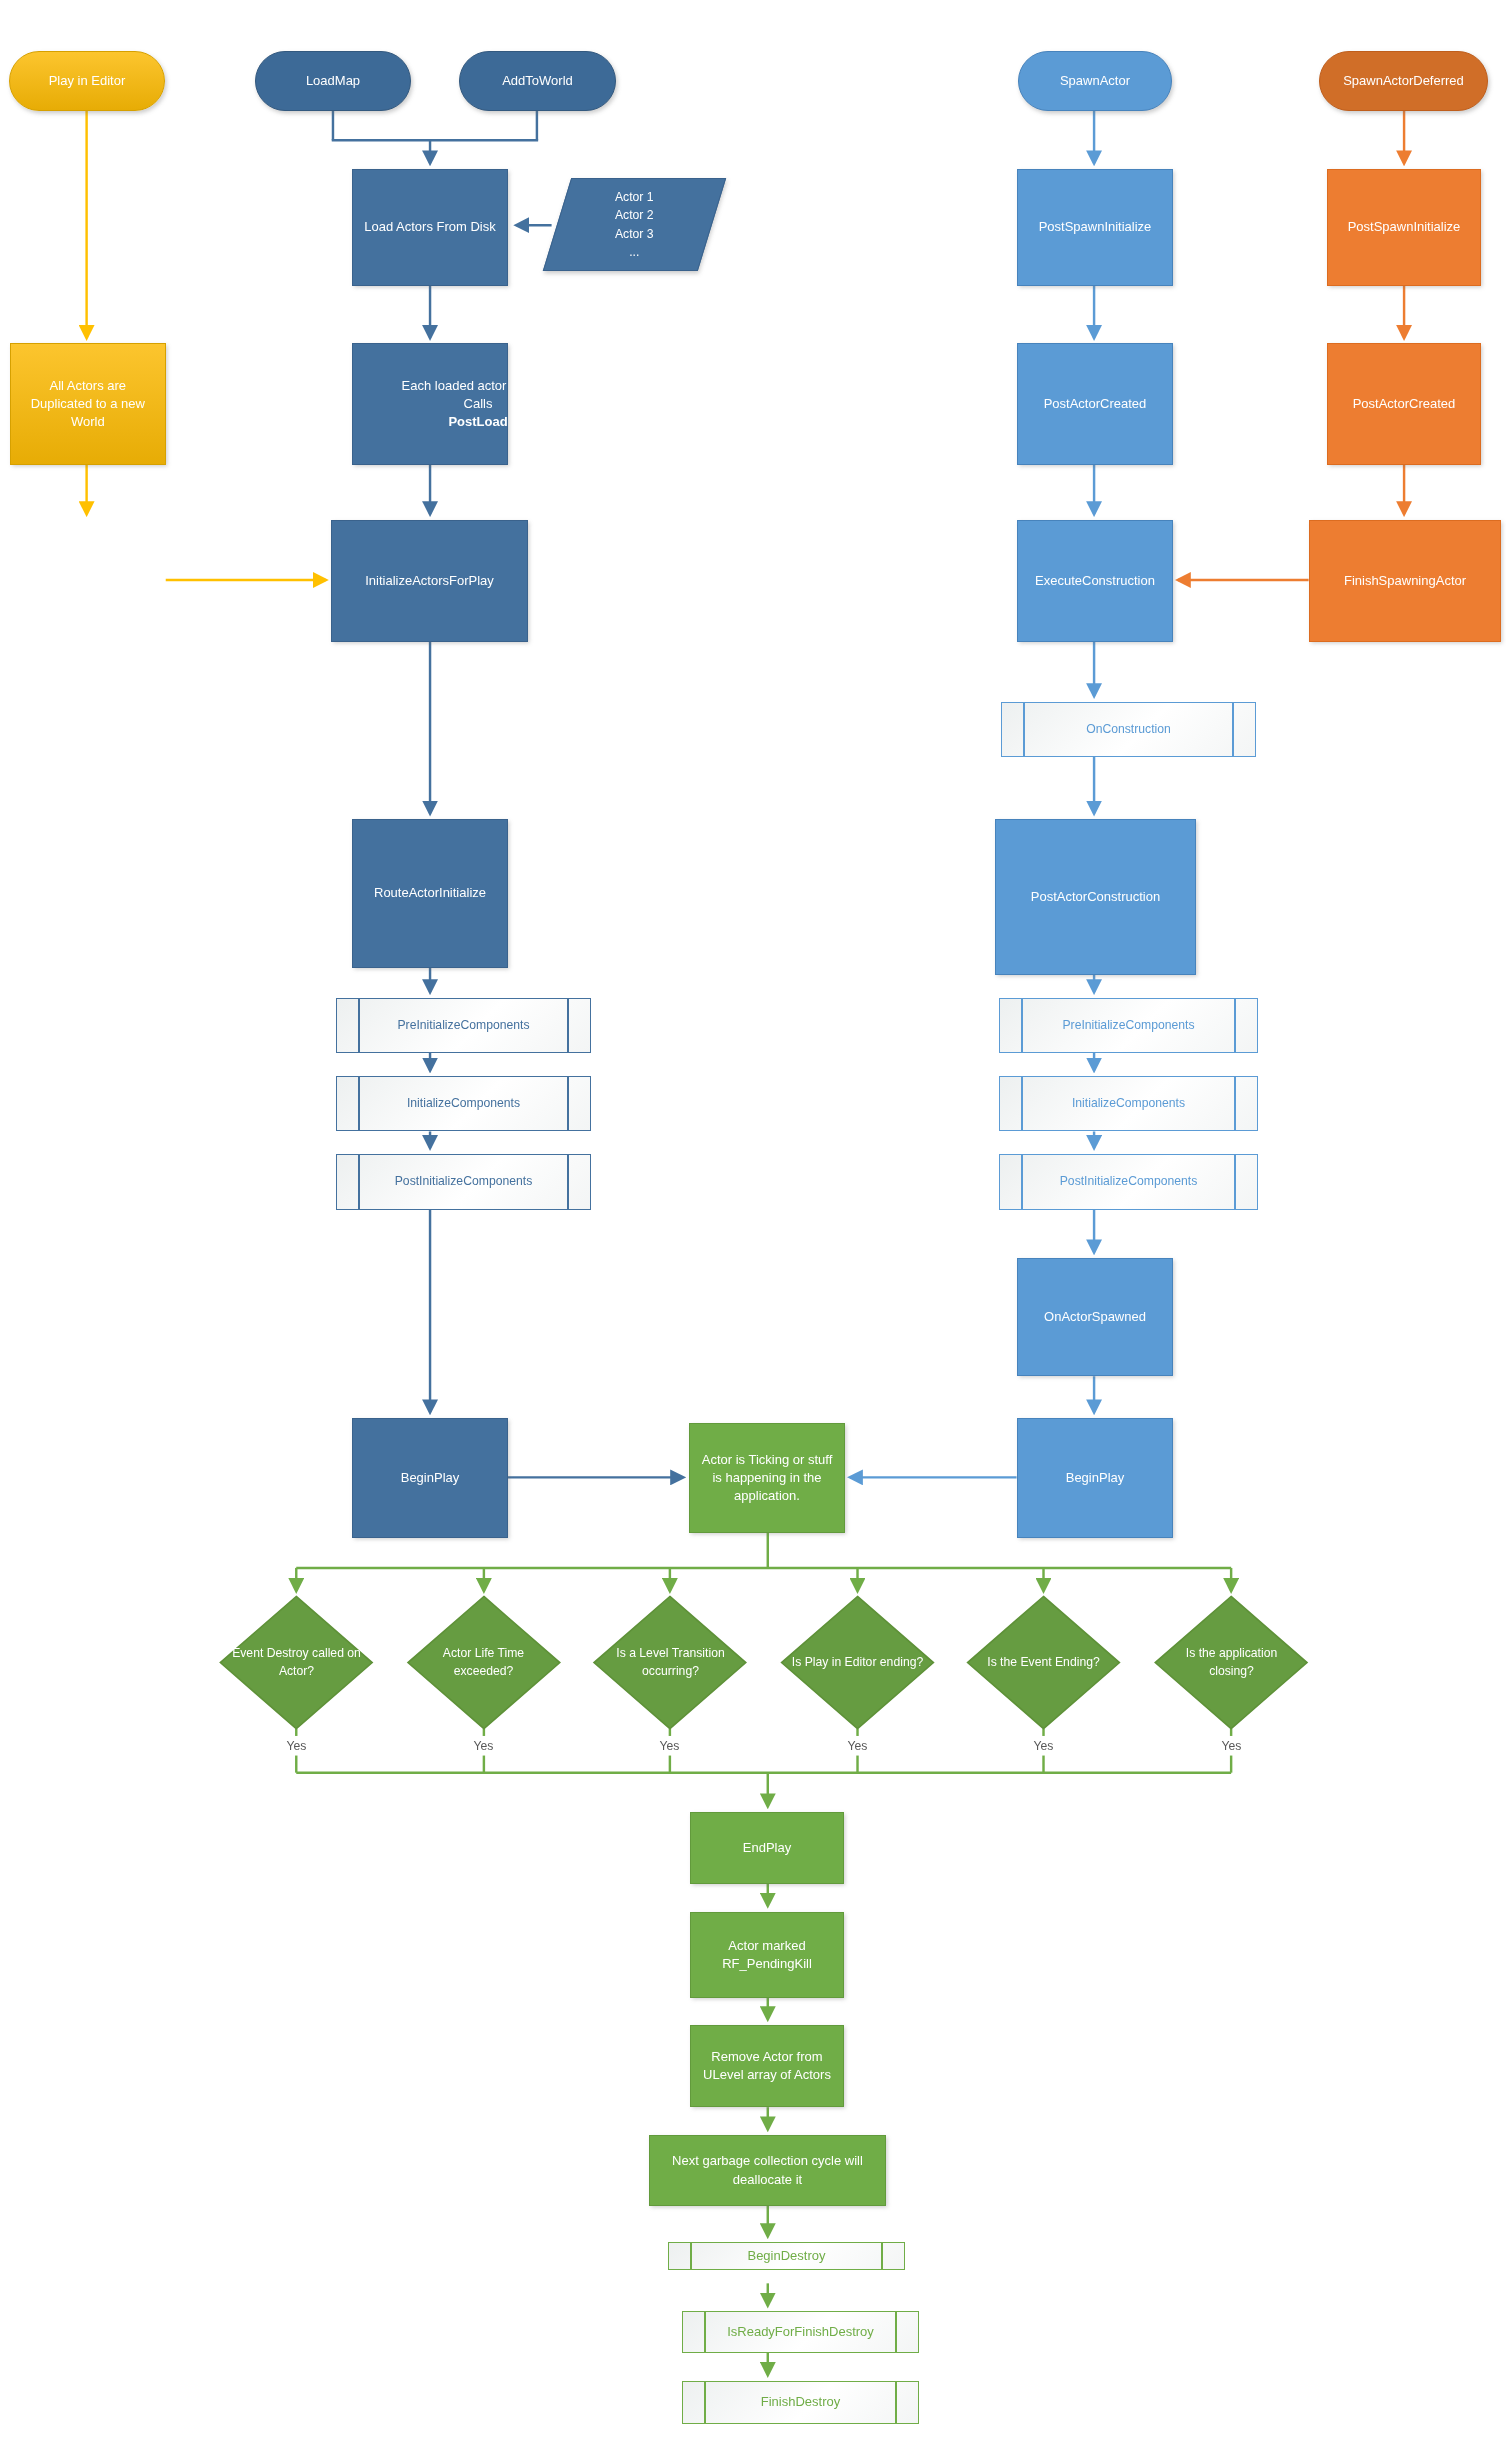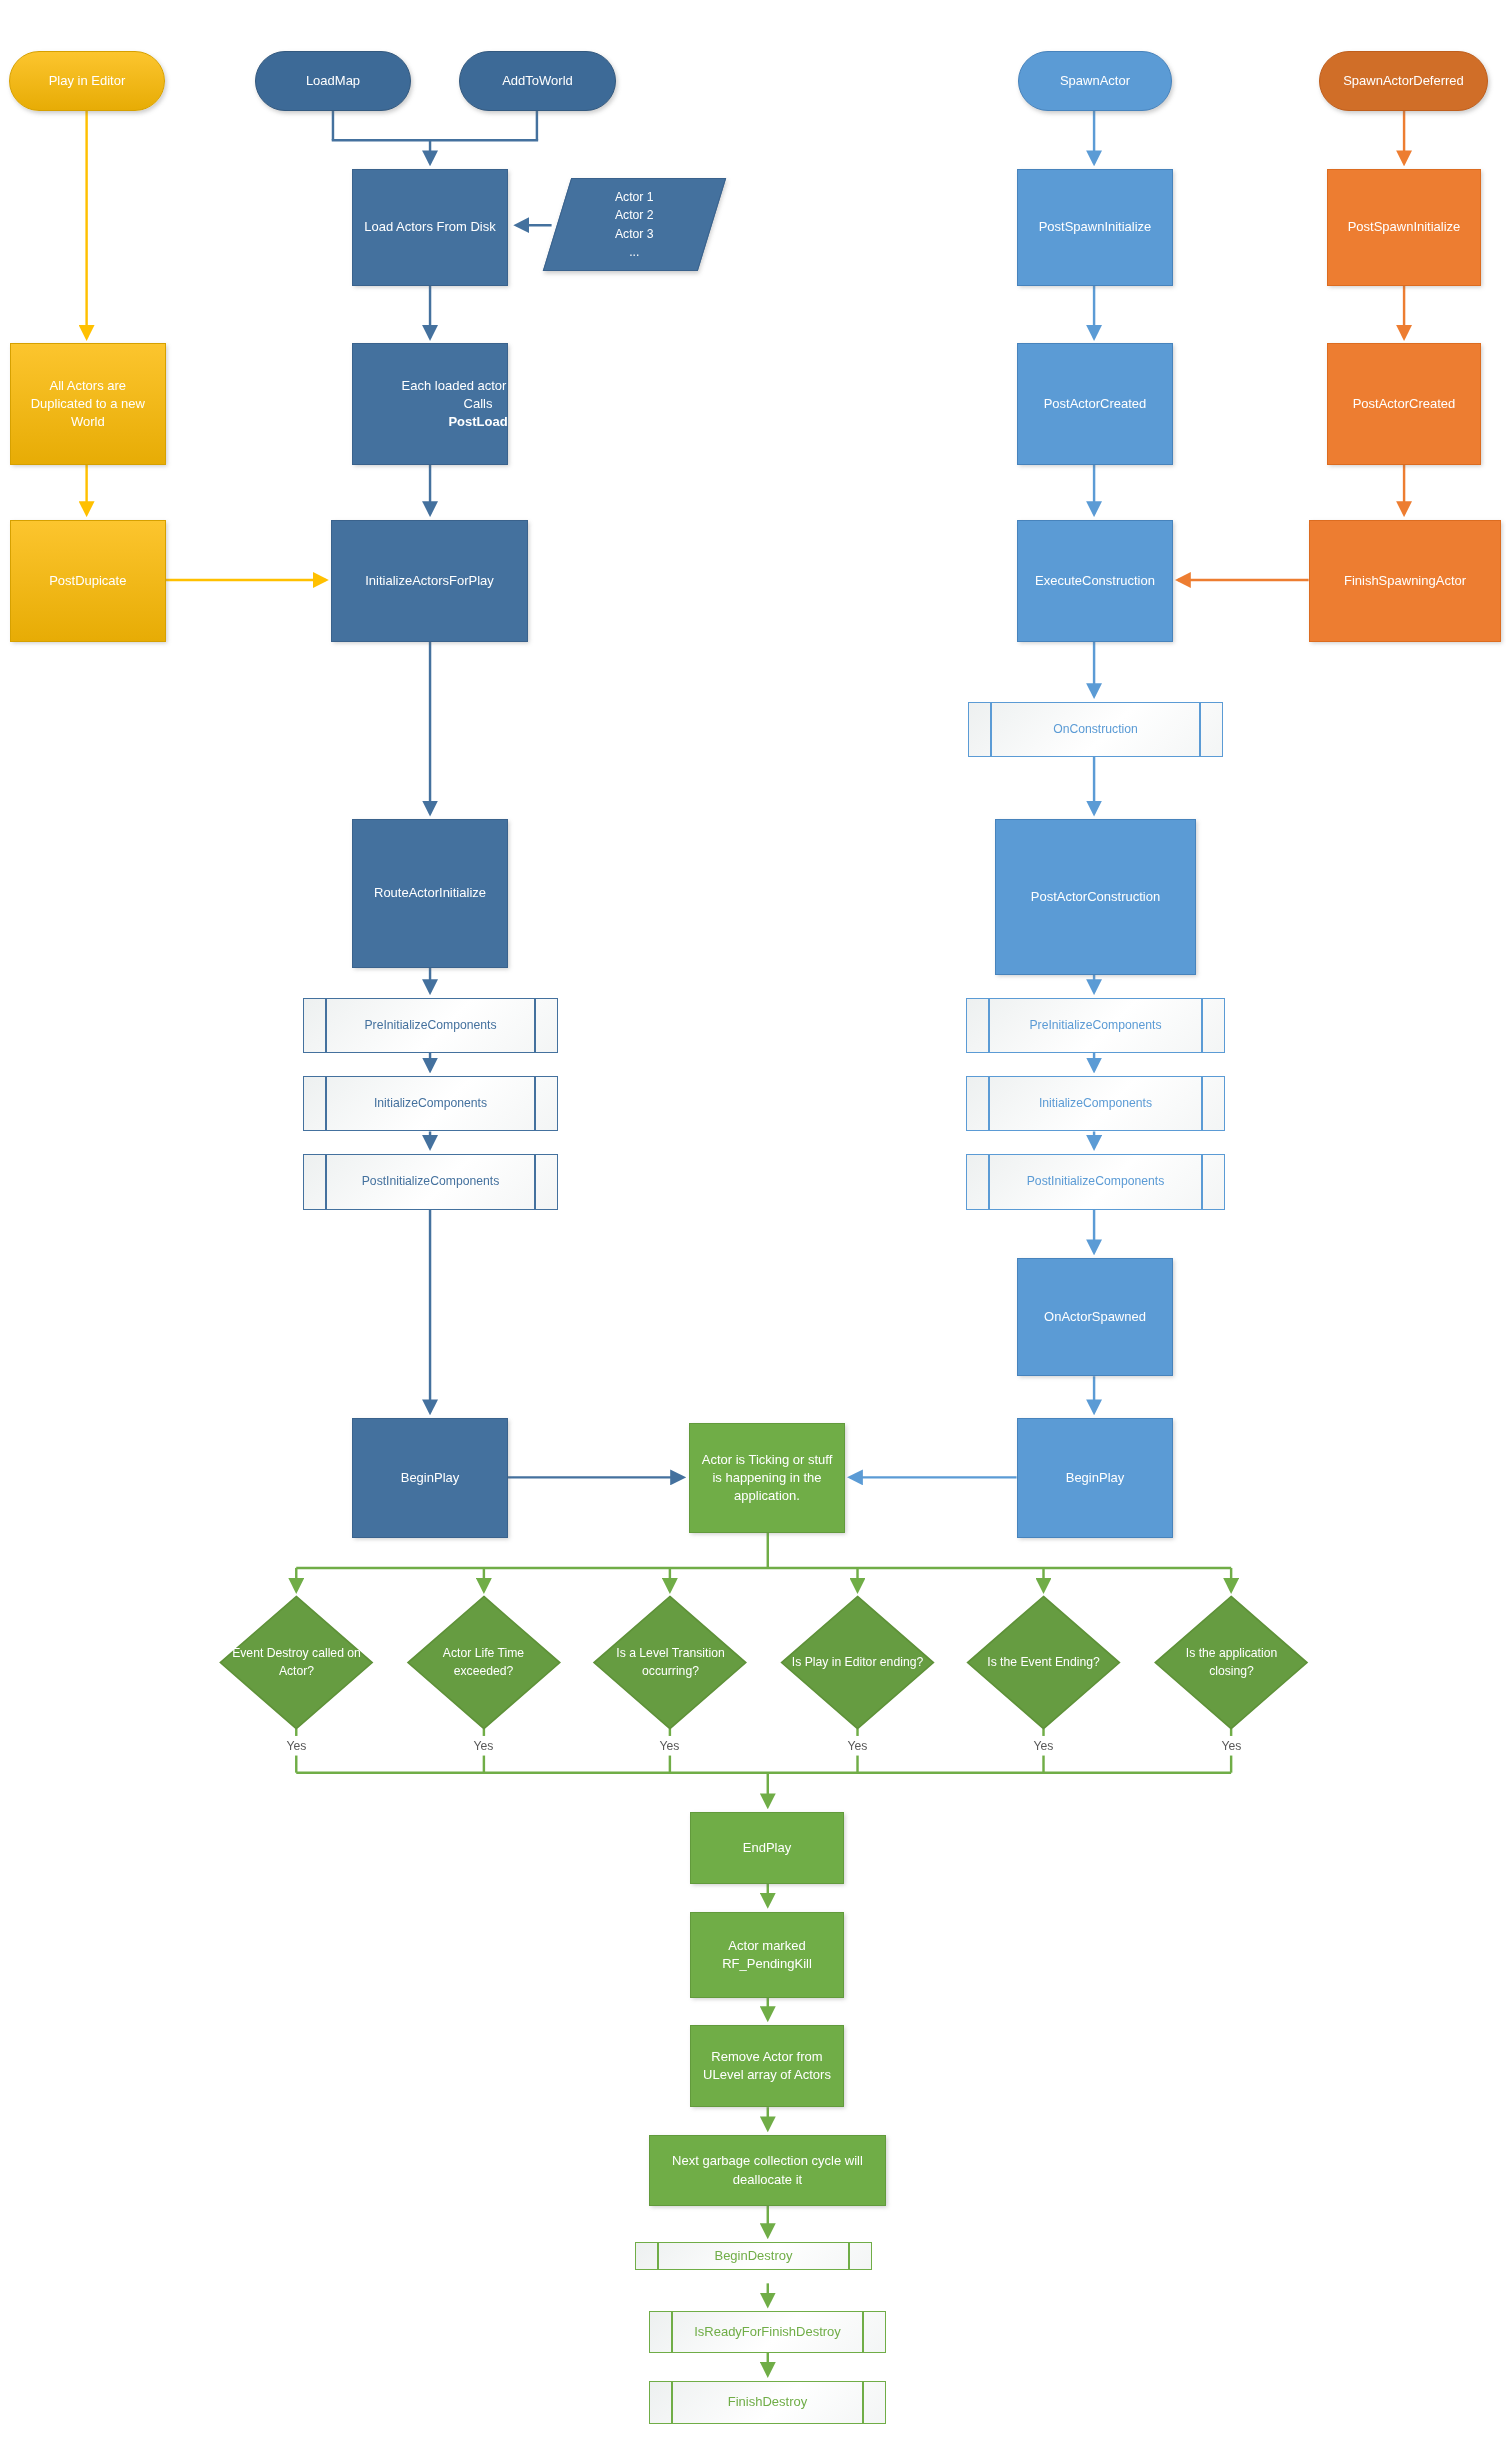--- a/index.html
+++ b/index.html
@@ -17,21 +17,21 @@
   .pill{border-radius:33px;}
   .yellow{background:linear-gradient(180deg,#fcc52e 0%,#e7ac05 100%);border:1.2px solid var(--yellow_border);}
   .dark-blue{background:var(--dark_blue);border:1.2px solid #3a628c;}
   .dark-blue-pill{background:#3d6a97;border:1.2px solid #33597f;}
   .blue{background:var(--blue);border:1.2px solid #4783bc;}
   .orange{background:var(--orange);border:1.2px solid #dc6c20;}
   .orange-pill{background:#d06e28;border:1.2px solid #bf5e1c;}
   .green{background:var(--green);border:1.2px solid #629a3c;}
   .sub{
     border:1.6px solid;background:linear-gradient(135deg,#edf0f0 0%,#ffffff 55%,#f3f5f5 100%);
-    font-size:12.2px;padding:1.6px 28px;
+    font-size:12.2px;padding:1.6px 28px;margin-left:33px;
   }
   .sub::before,.sub::after{content:"";position:absolute;top:0;bottom:0;width:1.6px;background:currentColor;}
   .sub::before{left:21px;}
   .sub::after{right:21px;}
   .sub-dark{color:#44719e;}
   .sub-blue{color:#5b9bd5;}
   .sub-green{color:#70ad47;font-size:13px;}
   .para{transform:skewX(-17deg);background:var(--dark_blue);border:1.2px solid #3a628c;}
   .para .inner{transform:skewX(17deg);display:block;font-size:12.2px;line-height:1.5;}
   .para .inner span{display:block;}
@@ -153,23 +153,20 @@
       <polygon points="1509,1957 1602,2038 1509,2119 1416,2038"></polygon>
     </g>
   </svg>
 
   <div class="node yellow pill shadow" style="left:9px;top:51px;width:156px;height:60px">
     <span>Play in Editor</span>
   </div>
   <div class="node yellow shadow" style="left:9.8px;top:343px;width:156px;height:122px">
     <span>All Actors are Duplicated to a new World</span>
   </div>
-  <div class="node yellow shadow" style="left:9.8px;top:520px;width:156px;height:122px">
-    <span>PostDupicate</span>
-  </div>
 
   <div class="node dark-blue-pill pill shadow" style="left:255px;top:51px;width:156px;height:60px">
     <span>LoadMap</span>
   </div>
   <div class="node dark-blue-pill pill shadow" style="left:459px;top:51px;width:157px;height:60px">
     <span>AddToWorld</span>
   </div>
   <div class="node dark-blue shadow" style="left:352px;top:169px;width:156px;height:117px">
     <span>Load Actors From Disk</span>
   </div>

